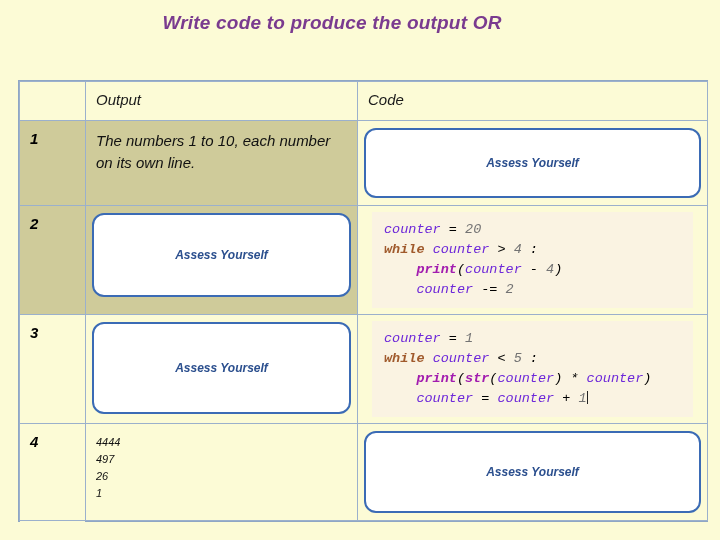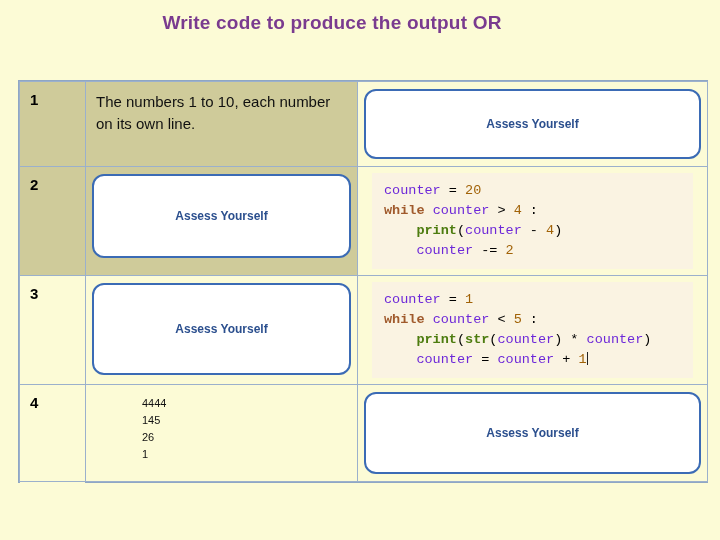--- a/index.html
+++ b/index.html
@@ -11,20 +11,21 @@
     height: 540px;
     background: #FCFBD6;
     font-family: "Liberation Sans", sans-serif;
     overflow: hidden;
   }
   .slide {
     position: relative;
     width: 664px;
     height: 540px;
     box-sizing: border-box;
+    font-style: italic;
   }
   .title-block {
     text-align: center;
     padding-top: 10px;
     color: #7A3B8F;
     font-weight: bold;
     font-size: 19px;
     line-height: 25px;
     letter-spacing: 0.2px;
   }
@@ -85,21 +86,21 @@
     font-size: 15px;
     line-height: 22px;
     color: #111;
   }
   .numlist {
     font-size: 11px;
     line-height: 17px;
     color: #111;
     padding: 10px 10px 8px 10px;
   }
-  .numlist div { white-space: pre; margin-left: 46px; }
+  .numlist div { white-space: pre; }
 
   
   .assess {
     border: 2px solid #3B6BB5;
     border-radius: 12px;
     background: #FFFFFF;
     color: #2B4F8E;
     font-size: 12px;
     font-weight: bold;
     display: flex;
@@ -116,23 +117,23 @@
   .codeimg {
     background: #FAF3E2;
     font-family: "Liberation Mono", monospace;
     font-size: 13.5px;
     line-height: 20px;
     padding: 8px 10px 8px 12px;
     box-sizing: border-box;
     white-space: pre;
   }
   .codeimg .kw { color: #A05A2C; font-weight: bold; text-align: right; }
-  .codeimg .fn { color: #4d7c0f; font-weight: bold; }
+  .codeimg .fn { color: #a21caf; font-weight: bold; }
   .codeimg .id { color: #6d28d9; }
-  .codeimg .num { color: #a16207; }
+  .codeimg .num { color: #737373; }
   .code-wrap { padding: 6px 14px 6px 14px; }
   .caret {
     display: inline-block;
     width: 1px;
     height: 13px;
     background: #222;
     vertical-align: -2px;
   }
 </style>
 </head>
@@ -146,20 +147,31 @@
 
   <div class="table-wrap">
     <table class="grid">
       <colgroup>
         <col class="col-num">
         <col class="col-out">
         <col class="col-code">
       </colgroup>
 
       <tbody>
+          <tr class="hdr">
+        <td>
+          <div class="cellpad"></div>
+        </td>
+        <td>
+          <div class="cellpad">Output</div>
+        </td>
+        <td>
+          <div class="cellpad">Code</div>
+        </td>
+      </tr>
 
       <tr>
         <td class="outcell" style="height:84px">
           <div class="numcell">1</div>
         </td>
         <td class="outcell">
           <div class="cellpad outtext">The numbers 1 to 10, each number on its own line.</div>
         </td>
         <td>
           <div class="assess-wrap">
@@ -206,21 +218,21 @@
         </td>
       </tr>
 
       <tr>
         <td style="height:96px">
           <div class="numcell plain">4</div>
         </td>
         <td>
           <div class="numlist">
             <div>4444</div>
-            <div>145</div>
+            <div>497</div>
             <div>26</div>
             <div>1</div>
           </div>
         </td>
         <td>
           <div class="assess-wrap">
             <div class="assess" style="height:82px">Assess Yourself</div>
           </div>
         </td>
       </tr>

